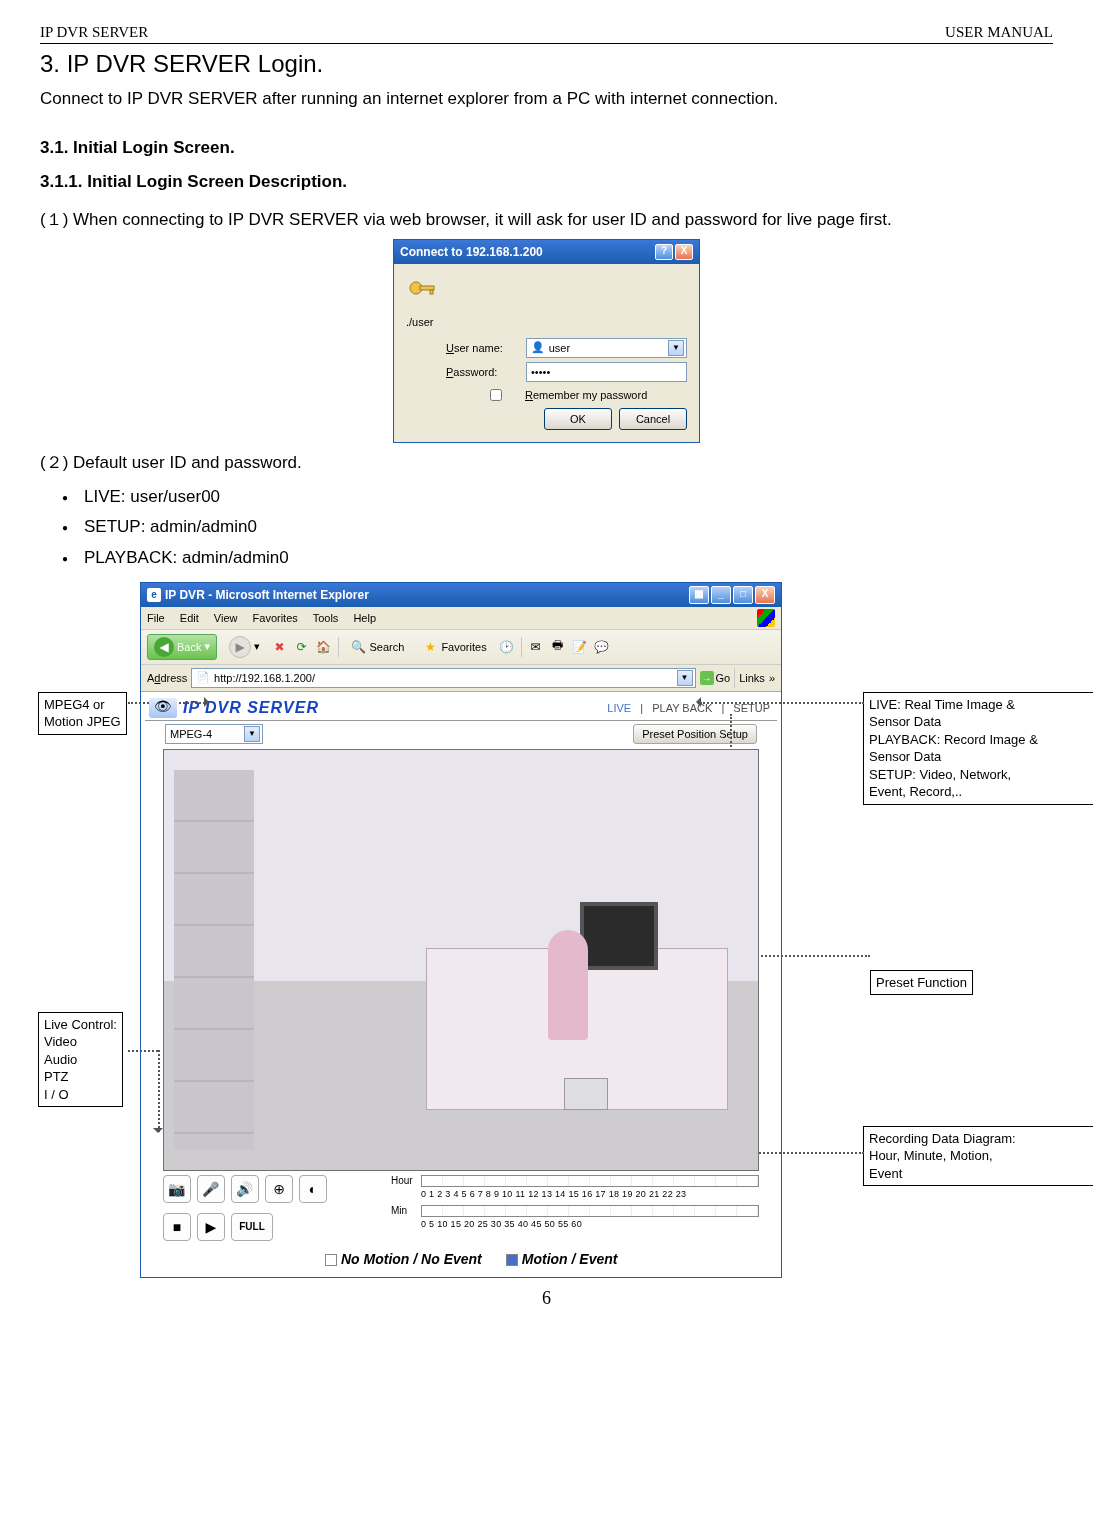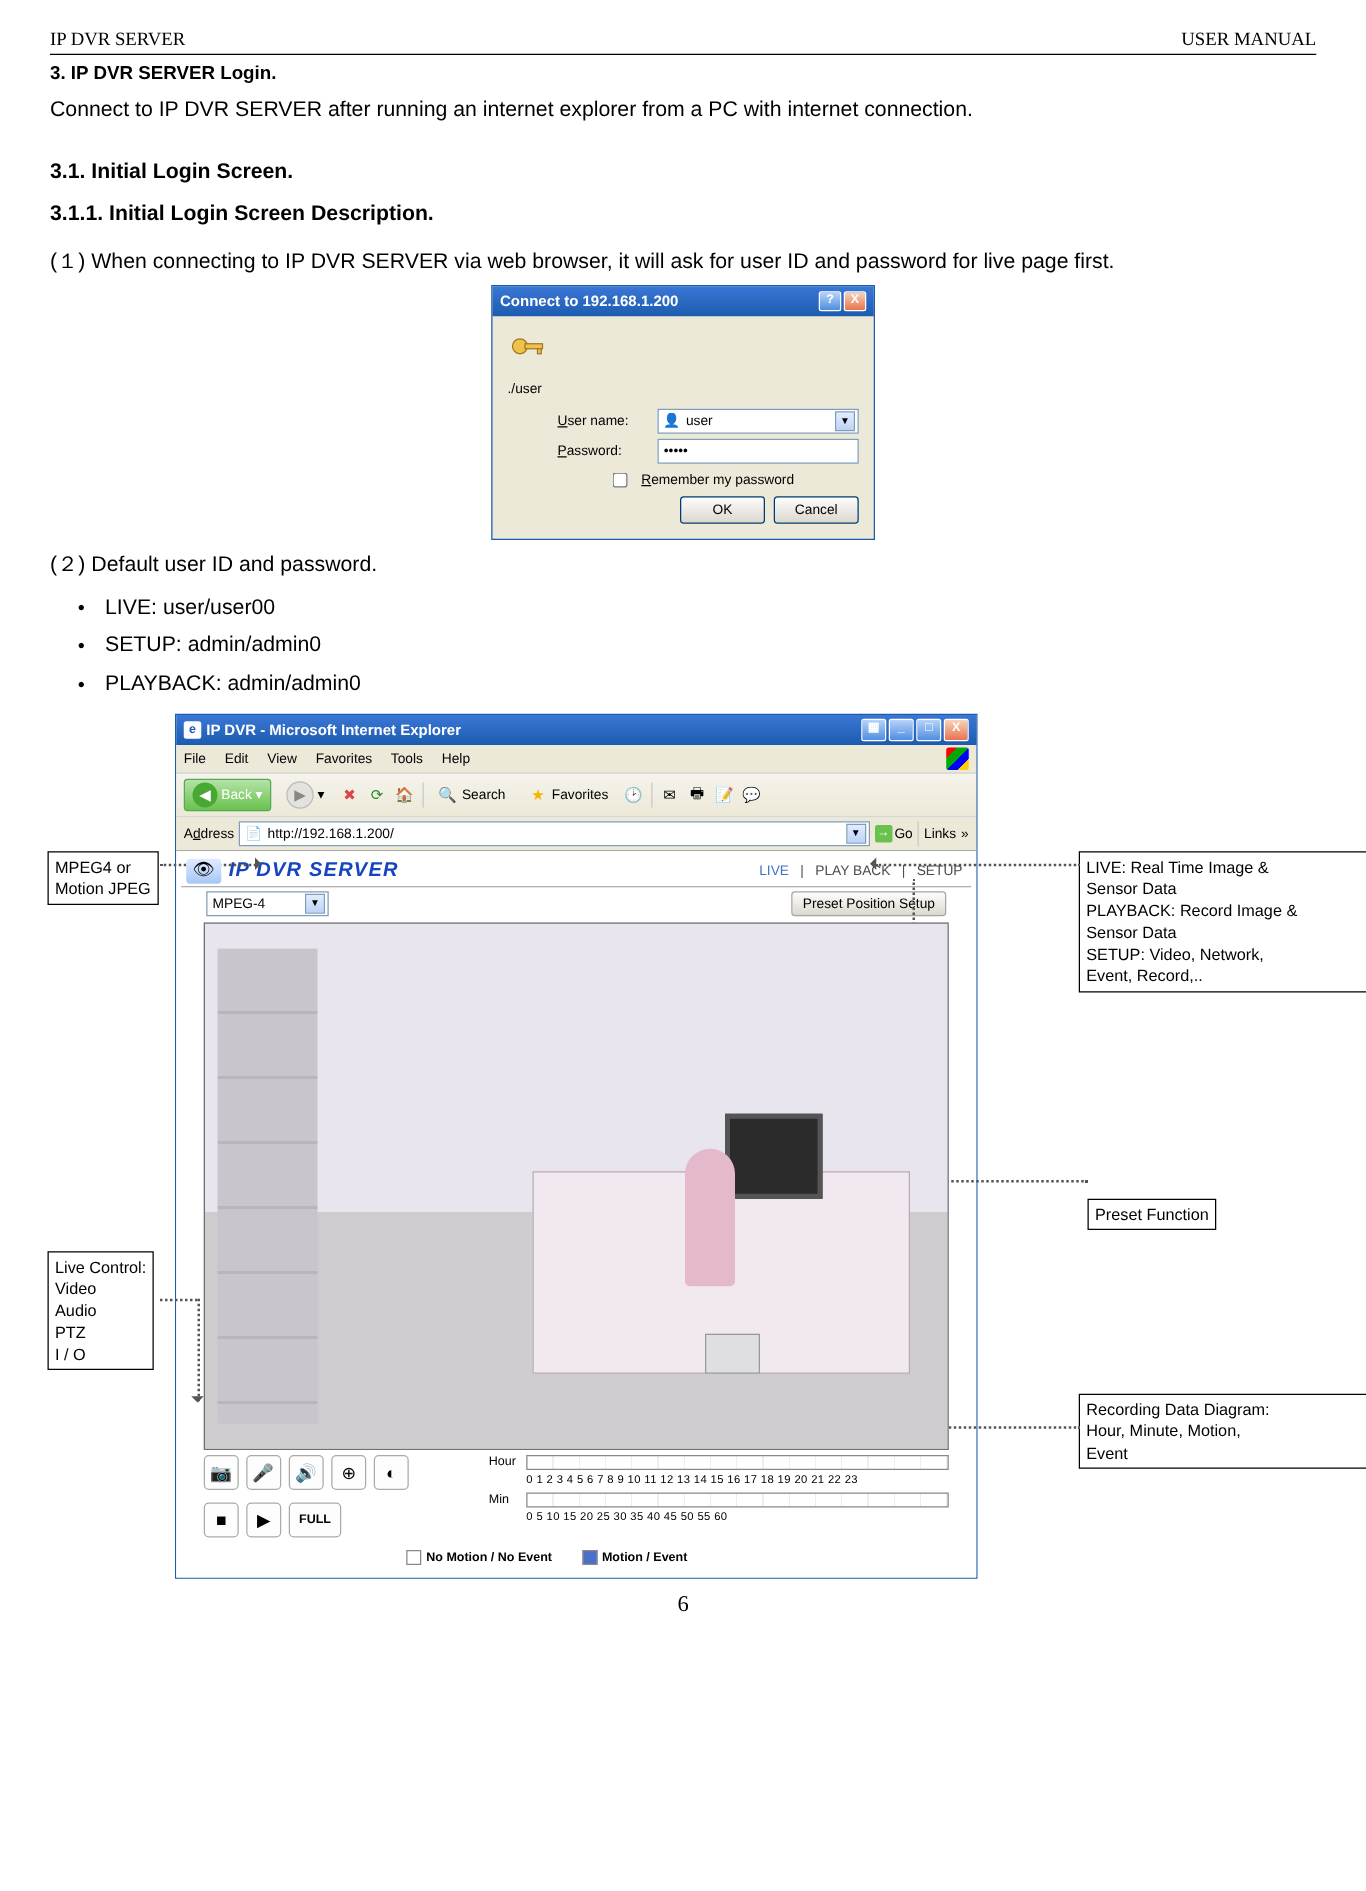--- a/index.html
+++ b/index.html
@@ -1,36 +1,36 @@
 <!DOCTYPE html>
 <html><head>
   <meta charset="utf-8">
   <style>
     body { font-family: Verdana, sans-serif; margin: 0; padding: 0; background: #fff; color: #000; width: 1093px; position: relative; }
     .page { padding: 24px 40px; position: relative; }
     .header-row { display: flex; justify-content: space-between; font-family: 'Times New Roman', serif; font-size: 15px; border-bottom: 1px solid #000; padding-bottom: 2px; }
-    .h-section { font-weight: bold; font-size: 15px; margin: 6px 0 8px 0; }
+    .h-section { font-weight: normal; font-size: 24px; margin: 6px 0 8px 0; }
     .body-text { font-size: 17px; margin: 4px 0 26px 0; line-height: 1.5; }
     .h-sub { font-weight: bold; font-size: 17px; margin: 14px 0; }
     .h-subsub { font-weight: bold; font-size: 17px; margin: 14px 0; }
     .para { font-size: 17px; margin: 6px 0; line-height: 1.6; }
     .dialog-wrap { text-align: center; margin: 4px 0; }
     .dialog { display: inline-block; width: 305px; border: 1px solid #1b5cb0; background: #ece9d8; text-align: left; }
     .titlebar { background: linear-gradient(#3b77d6,#1b5cb0); color: #fff; font-size: 12px; font-weight: bold; padding: 4px 6px; display: flex; align-items: center; justify-content: space-between; }
     .titlebar .btns { display: flex; gap: 2px; }
     .titlebar .xbtn { width: 16px; height: 14px; background: linear-gradient(#f8d3b9,#e87350); border: 1px solid #fff; font-size: 10px; line-height: 12px; text-align: center; color: #fff; font-weight: bold; border-radius: 2px; }
     .titlebar .hbtn { width: 16px; height: 14px; background: linear-gradient(#b7d3f8,#4f8ee0); border: 1px solid #fff; font-size: 10px; line-height: 12px; text-align: center; color: #fff; font-weight: bold; border-radius: 2px; }
     .dlg-body { padding: 8px 12px 12px 12px; font-size: 11px; }
     .keyicon { width: 32px; height: 32px; margin: 4px 0 8px 0; }
     .keyicon svg { width: 100%; height: 100%; }
     .dlg-row { display: flex; align-items: center; margin: 4px 0; }
     .dlg-row label { width: 80px; padding-left: 40px; }
     .dlg-input { flex: 1; height: 18px; border: 1px solid #7f9db9; background: #fff; padding: 0 18px 0 4px; font-size: 11px; display: flex; align-items: center; position: relative; }
     .dlg-input .arrow { position: absolute; right: 2px; width: 14px; height: 14px; background: linear-gradient(#e3edff,#bcd3f7); border: 1px solid #7f9db9; font-size: 8px; display: flex; align-items: center; justify-content: center; }
-    .dlg-check { margin-left: 80px; display: flex; align-items: center; gap: 8px; }
+    .dlg-check { margin-left: 80px; display: flex; align-items: center; gap: 20px; }
     .dlg-check input { width: 12px; height: 12px; }
     .dlg-btnrow { text-align: right; margin-top: 4px; }
     .dlg-btn { display: inline-block; width: 66px; height: 20px; border: 1px solid #003c74; background: linear-gradient(#fdfdfd,#dcd8cf); font-size: 11px; text-align: center; line-height: 20px; margin-left: 4px; border-radius: 3px; }
     ul.bulleted { list-style: none; padding: 0; margin: 4px 0 8px 0; }
     ul.bulleted li { font-size: 17px; line-height: 1.8; padding-left: 44px; position: relative; }
     ul.bulleted li::before { content: "\25CF"; position: absolute; left: 22px; font-size: 10px; top: 7px; }
     .browser-wrap { position: relative; margin: 4px 0; display: flex; }
     .browser { margin-left: 100px; width: 640px; border: 1px solid #1b5cb0; background: #fff; }
     .b-titlebar { background: linear-gradient(#3b77d6,#1b5cb0); color: #fff; font-size: 12px; font-weight: bold; padding: 3px 6px; display: flex; align-items: center; justify-content: space-between; }
     .b-titlebar .rbtns { display: flex; gap: 2px; }
@@ -71,21 +71,21 @@
     .figure { position: absolute; right: 170px; bottom: 130px; width: 40px; height: 110px; background: #e4b9cb; border-radius: 20px 20px 4px 4px; }
     .phone { position: absolute; right: 150px; bottom: 60px; width: 42px; height: 30px; background: #dfdfe3; border: 1px solid #999; }
     .controls-row { display: flex; align-items: flex-start; padding: 2px 18px 6px 18px; gap: 8px; }
     .ctrl-left { display: flex; gap: 6px; flex-wrap: wrap; width: 220px; }
     .ctrl-icon { width: 26px; height: 26px; border: 1px solid #aaa; background: #fdfdfd; border-radius: 4px; display: flex; align-items: center; justify-content: center; font-size: 14px; }
     .ctrl-row2 { display: flex; gap: 6px; margin-top: 4px; width: 100%; }
     .timeline-area { flex: 1; font-size: 9px; }
     .timeline-row { display: flex; align-items: center; gap: 4px; margin-bottom: 2px; }
     .timeline-row .lbl { width: 26px; font-size: 10px; }
     .timeline-bar { flex: 1; height: 10px; border: 1px solid #888; background: repeating-linear-gradient(90deg,#fff 0 20px,#eee 20px 21px); position: relative; }
-    .legend-row { display: flex; align-items: center; gap: 24px; padding: 4px 18px 6px 180px; font-size: 10px; font-weight: bold; }
+    .legend-row { display: flex; align-items: center; gap: 24px; padding: 4px 18px 6px 180px; font-size: 14px; font-weight: bold; font-style: italic; }
     .legend-sw { width: 10px; height: 10px; display: inline-block; border: 1px solid #888; margin-right: 4px; vertical-align: middle; }
     .legend-sw.blue { background: #4a6fc7; }
     .statusbar { background: #ece9d8; border-top: 1px solid #ccc; font-size: 11px; padding: 2px 6px; display: flex; justify-content: space-between; align-items: center; }
     .annotation { position: absolute; font-size: 13px; line-height: 1.35; border: 1px solid #000; background: #fff; padding: 3px 5px; white-space: pre-line; }
     .ann-mpeg { left: -2px; top: 110px; }
     .ann-menu { left: 823px; top: 110px; width: 230px; font-size: 13px; }
     .ann-preset { left: 830px; top: 388px; }
     .ann-livectrl { left: -2px; top: 430px; }
     .ann-rec { left: 823px; top: 544px; width: 220px; }
     .dots { position: absolute; border-top: 2px dotted #555; height: 0; }

